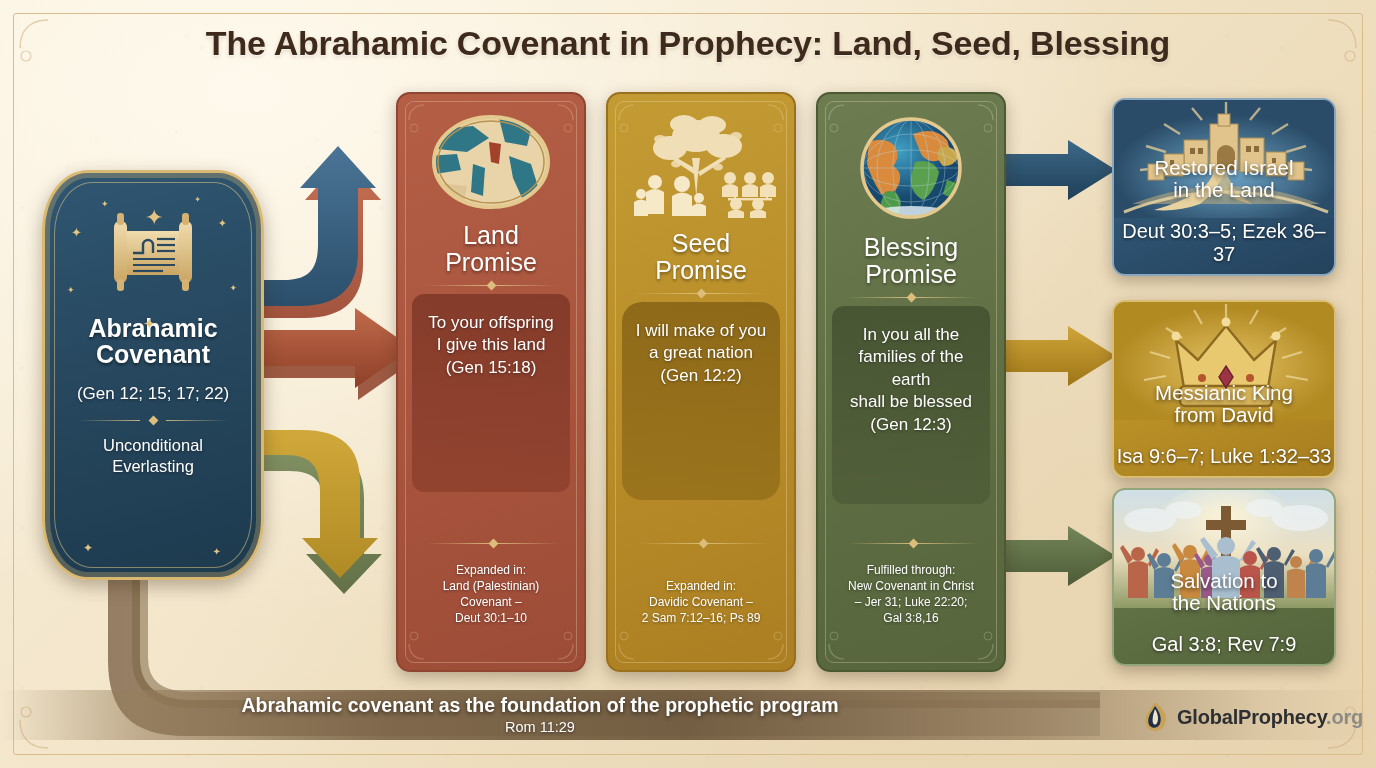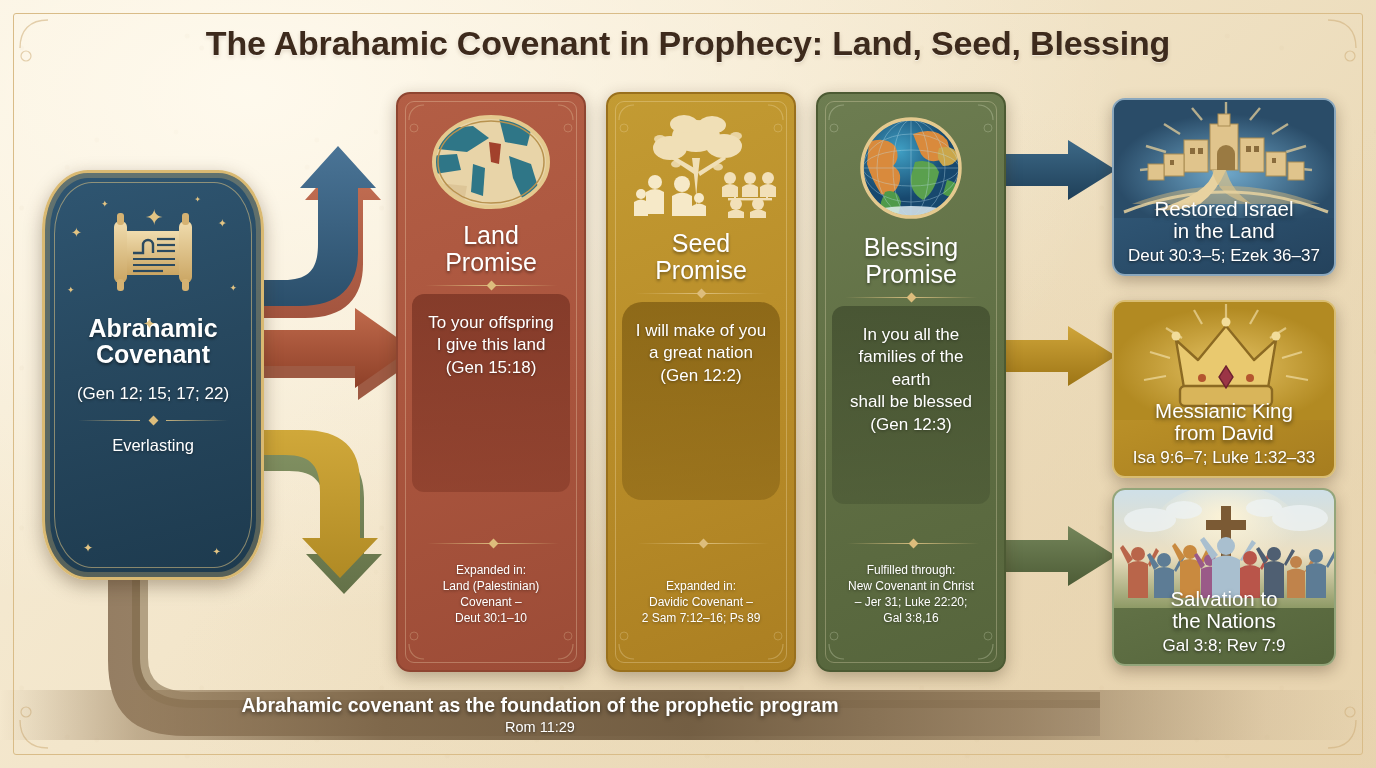--- a/index.html
+++ b/index.html
@@ -118,21 +118,21 @@
 
   
   .outcome{
     position:absolute; left:1112px; width:224px; height:178px;
     border-radius:13px; overflow:hidden; color:#fff; text-align:center;
     box-shadow:0 5px 15px rgba(60,40,20,.33);
   }
   .outcome .art{ position:absolute; left:0; top:0; right:0; height:118px; }
   .outcome .o-text{ position:absolute; left:0; right:0; bottom:8px; }
   .o-title{ font-size:20.5px; font-weight:normal; line-height:1.07; text-shadow:0 2px 4px rgba(0,0,0,.6); }
-  .o-ref{ font-size:17px; margin-top:4px; text-shadow:0 1px 3px rgba(0,0,0,.6); }
+  .o-ref{ font-size:20px; margin-top:19px; text-shadow:0 1px 3px rgba(0,0,0,.6); }
   #o-israel { top:98px;  background:linear-gradient(160deg,#3a6384 0%,#2d5270 55%,#24425c 100%); border:2px solid #8aa7bd; }
   #o-messiah{ top:300px; background:linear-gradient(160deg,#c79f34 0%,#b78d26 55%,#a67d1f 100%); border:2px solid #d9bd72; }
   #o-nations{ top:488px; background:linear-gradient(160deg,#6f8052 0%,#5f6f44 55%,#55653b 100%); border:2px solid #93a57a; }
 
   
   #footer-band{
     position:absolute; left:0; top:690px; width:1376px; height:50px;
     background:linear-gradient(90deg,
       rgba(150,125,92,0) 0%,
       rgba(150,125,92,.55) 10%,
@@ -295,20 +295,21 @@
 
     <div id="cov-title">
       <div>Abrahamic</div>
       <div>Covenant</div>
     </div>
     <div id="cov-refs">(Gen 12; 15; 17; 22)</div>
     <div class="divider">
         <i></i>
       </div>
     <div id="cov-sub">
+      <div>Unconditional</div>
       <div>Everlasting</div>
     </div>
   </div>
 
   <div class="promise" id="p-land">
     <div class="orn"></div>
     <svg class="orn-c" style="left:10px;top:10px" viewBox="0 0 30 30">
         <path d="M1 16 C1 7 7 1 16 1" fill="none" stroke="#f0dcb2" stroke-width="1.2" opacity=".6"></path>
         <circle cx="6" cy="24" r="4" fill="none" stroke="#f0dcb2" stroke-width="1" opacity=".5"></circle>
       </svg>
@@ -702,14 +703,22 @@
         <div>the Nations</div>
       </div>
       <div class="o-ref">Gal 3:8; Rev 7:9</div>
     </div>
   </div>
 
   <div id="footer-band"></div>
   <div id="footer-text">Abrahamic covenant as the foundation of the prophetic program</div>
   <div id="footer-ref">Rom 11:29</div>
 
+  <div id="brand">
+    <svg width="30" height="34" viewBox="0 0 30 34">
+      <path d="M15 2 C24 9 28 16 25 24 C22 31 14 33 9 29 C4 25 4 17 9 11 C11 8 13 5 15 2 Z" fill="#c9a25a"></path>
+      <path d="M15 6 C20 12 22 18 20 24 C18 28 13 29 10 26 C7 23 8 16 12 11 Z" fill="#1f3147"></path>
+      <path d="M15 9 C18 14 19 19 17 23 C16 25 14 25 13 23 C12 20 13 14 15 9 Z" fill="#f0e2c4"></path>
+    </svg>
+    <div class="bname"><span>GlobalProphecy</span><span class="tld">.org</span></div>
+  </div>
 
 </div>
 
 </body></html>

